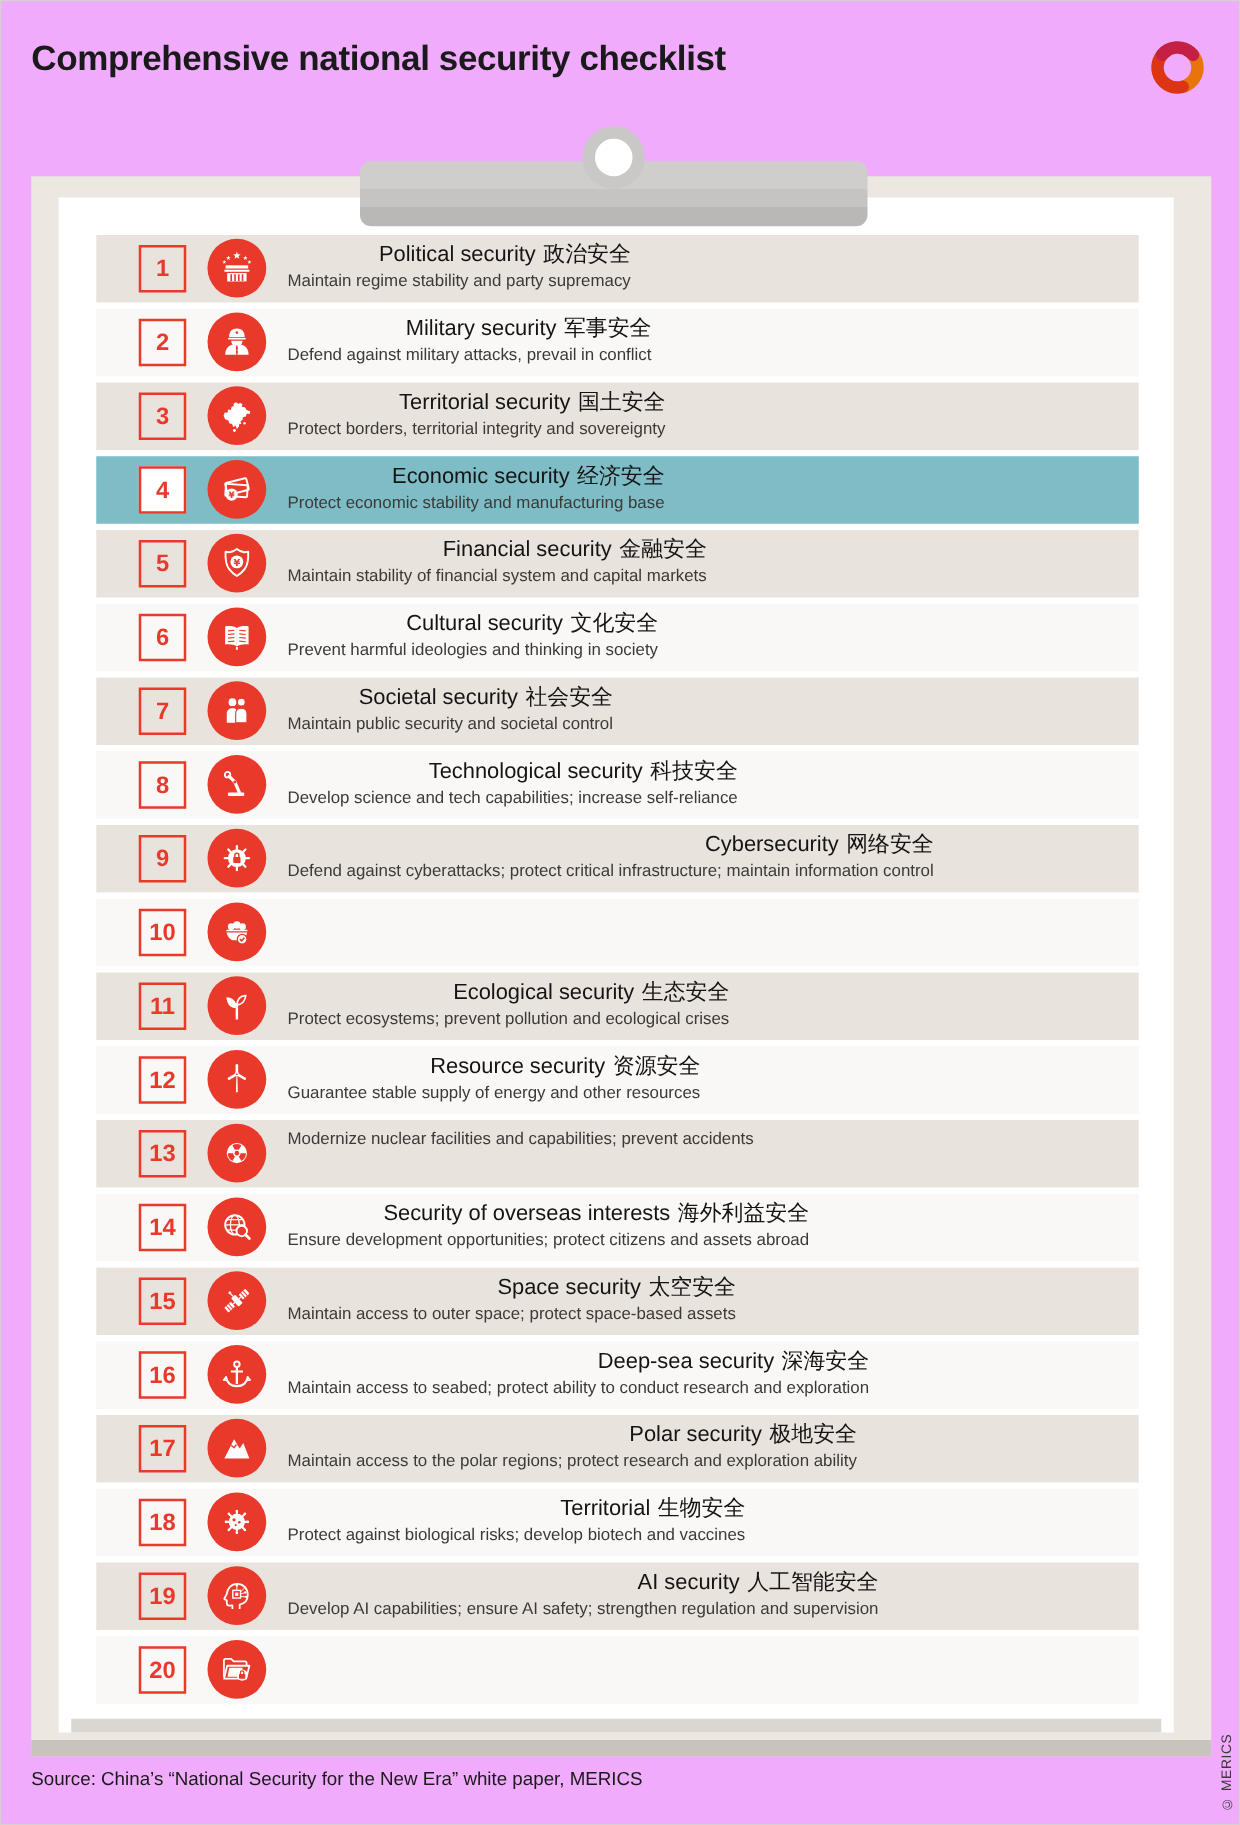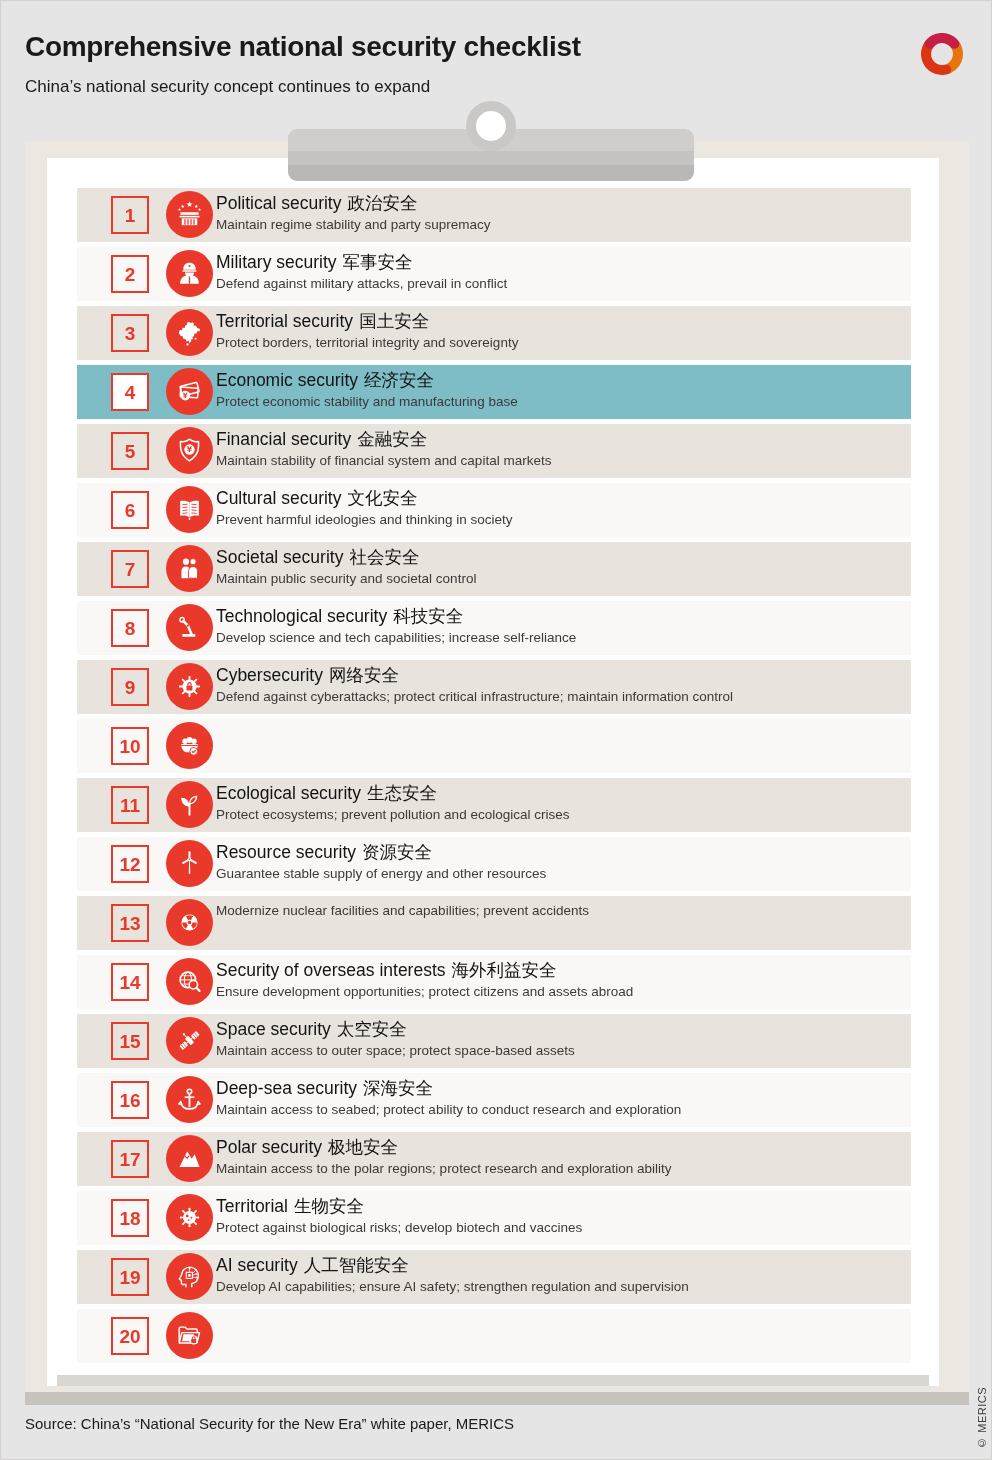--- a/index.html
+++ b/index.html
@@ -1,17 +1,17 @@
 <!DOCTYPE html>
 <html style="--accent-red: #E8392B; --highlight-teal: #7EBCC6; --row-alt: #E9E3DD; --row-light: #FAF8F6; --board-beige: #EDE7E1; --clip-gray: #CFCECC; --logo-orange: #E8740E; --logo-crimson: #C51F45; --logo-red: #DC3514;"><head>
 <meta charset="utf-8">
 <style>
   html,body{margin:0;padding:0;}
   body{width:992px;height:1460px;background:#fff;font-family:"Liberation Sans",sans-serif;}
-  .frame{position:relative;width:992px;height:1460px;box-sizing:border-box;border:1px solid #D3D2D0;background:#e5e5e5;overflow:hidden;}
+  .frame{position:relative;width:992px;height:1460px;box-sizing:border-box;border:1px solid #D3D2D0;background:#f0abfc;overflow:hidden;}
 
   
   .page-title{position:absolute;left:24px;top:30px;font-size:28px;font-weight:bold;letter-spacing:-0.3px;color:#1a1a1a;}
   .page-subtitle{position:absolute;left:24px;top:76px;font-size:17px;color:#1a1a1a;}
   .logo{position:absolute;right:22px;top:24px;}
 
   
   .board{position:absolute;left:24px;top:140px;width:944px;height:1264px;background:var(--board-beige,#EDE7E1);}
   .board-bottom{position:absolute;left:0;bottom:0;width:100%;height:13px;background:#C8C3BD;}
   .paper{position:absolute;left:46px;top:157px;width:892px;height:1228px;background:#fff;}
@@ -23,36 +23,35 @@
 
   
   .rows{position:absolute;left:76px;top:187px;width:834px;display:flex;flex-direction:column;gap:5px;z-index:3;}
   .row{height:54px;background:var(--row-light,#FAF8F6);display:flex;}
   .row.alt{background:var(--row-alt,#E9E3DD);}
   .row.highlight{background:var(--highlight-teal,#7EBCC6);}
   .numbox{width:38px;height:38px;margin:8px 0 0 34px;box-sizing:border-box;border:2px solid var(--accent-red,#E8392B);display:flex;align-items:center;justify-content:center;flex:none;}
   .row.highlight .numbox{background:#fff;}
   .numbox .num{color:var(--accent-red,#E8392B);font-weight:bold;font-size:19px;line-height:1;}
   .icon-circle{width:47px;height:47px;border-radius:50%;background:var(--accent-red,#E8392B);margin:3px 0 0 17px;display:flex;align-items:center;justify-content:center;flex:none;}
-  .row-text{margin-left:3px;padding-top:5px;}
+  .row-text{margin-left:17px;padding-top:5px;text-align:right;}
   .row-title{font-size:17.5px;font-weight:500;color:#141414;line-height:1.25;}
   .t-zh{margin-left:6px;}
   .row-desc{font-size:13.5px;color:#3B3A38;margin-top:2px;line-height:1.2;}
 
   
   .source{position:absolute;left:24px;top:1414px;font-size:15px;color:#1a1a1a;}
   .copyright{position:absolute;right:3px;bottom:10px;writing-mode:vertical-rl;transform:rotate(180deg);font-size:11px;letter-spacing:0.5px;color:#3B3A38;}
 </style>
 </head>
 <body>
 
 <div class="frame">
 
   <div class="page-title">Comprehensive national security checklist</div>
-  <div class="page-subtitle">China’s national security concept continues to expand</div>
 
   <div class="logo">
     <svg width="54" height="58" viewBox="0 0 54 58">
       <g fill="none" stroke-linecap="round">
         <circle cx="27" cy="29" r="16" stroke="#E8740E" stroke-width="10" stroke-dasharray="34 67" transform="rotate(-55 27 29)"></circle>
         <circle cx="27" cy="29" r="16" stroke="#DC3514" stroke-width="10" stroke-dasharray="45 56" transform="rotate(75 27 29)"></circle>
         <circle cx="27" cy="29" r="16" stroke="#C51F45" stroke-width="10" stroke-dasharray="28 73" transform="rotate(-140 27 29)"></circle>
       </g>
     </svg>
   </div>

